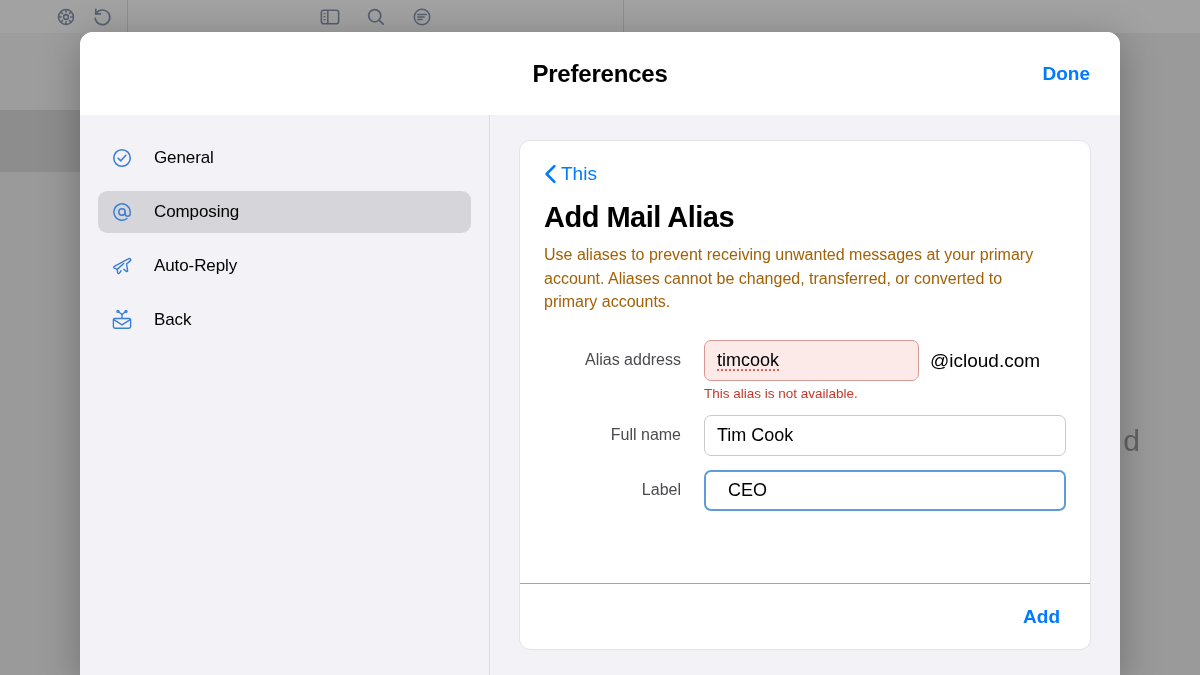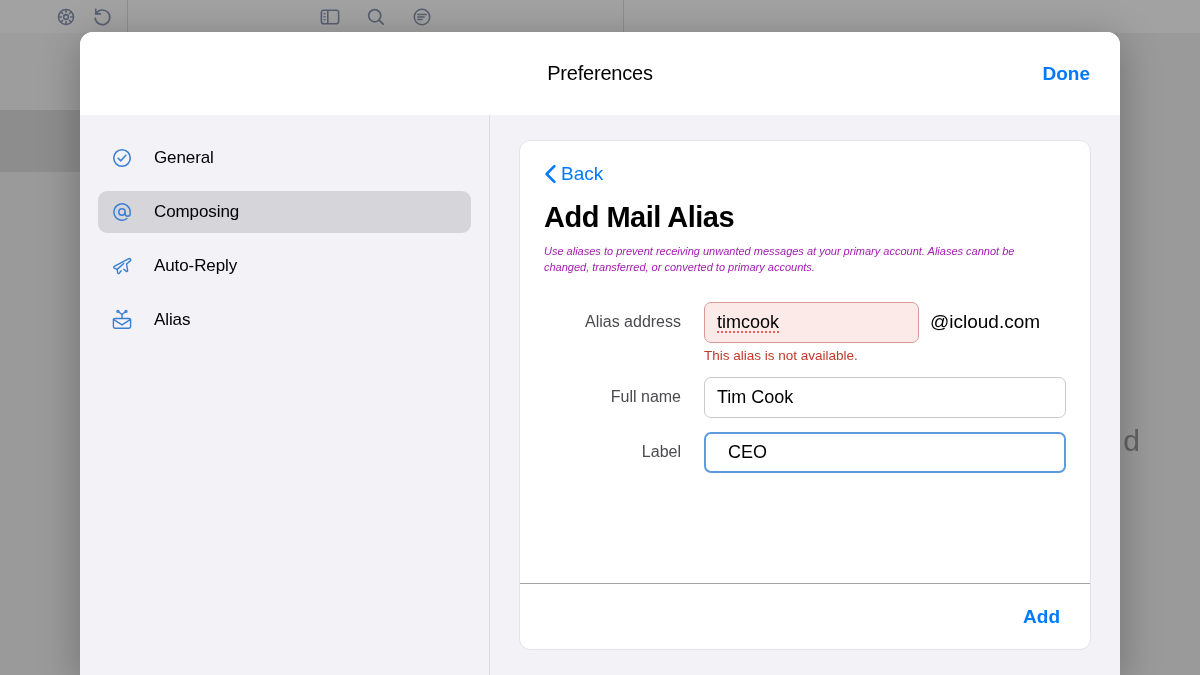--- a/index.html
+++ b/index.html
@@ -102,22 +102,22 @@
   .dialog-header {
     height: 83px;
     background: #ffffff;
     position: relative;
     display: flex;
     align-items: center;
     justify-content: center;
     flex-shrink: 0;
   }
   .dialog-title {
-    font-size: 20px;
-    font-weight: 400;
+    font-size: 24px;
+    font-weight: 700;
     color: #000;
     letter-spacing: -.2px;
   }
   .done-button {
     position: absolute;
     right: 24px;
     top: 50%;
     transform: translateY(-50%);
     font-size: 19px;
     font-weight: 700;
@@ -200,26 +200,25 @@
   .back-chevron { width: 13px; height: 20px; display:block; }
 
   .page-heading {
     font-size: 29px;
     font-weight: 700;
     color: #000;
     letter-spacing: -.5px;
     margin-bottom: 9px;
   }
   .page-desc {
-    font-size: 11px;
-    color: #a21caf;
+    font-size: 16px;
+    color: #a16207;
     line-height: 1.48;
     max-width: 492px;
     margin-bottom: 26px;
-    font-style: italic;
   }
 
   .form-row {
     display: flex;
     align-items: flex-start;
     margin-bottom: 14px;
   }
   .form-label {
     width: 160px;
     text-align: right;
@@ -392,34 +391,34 @@
         <span class="nav-icon">
           <svg viewBox="0 0 24 24" fill="none" stroke="currentColor" stroke-width="1.5" stroke-linecap="round" stroke-linejoin="round">
             <rect x="2.6" y="10.4" width="18.8" height="10.6" rx="1.9"></rect>
             <path d="M2.6 11.4l9.4 6 9.4-6"></path>
             <path d="M12 10v-4"></path>
             <path d="M12 6L8.2 2.9M12 6l3.8-3.1"></path>
             <circle cx="7.6" cy="2.6" r="1.1"></circle>
             <circle cx="16.4" cy="2.6" r="1.1"></circle>
           </svg>
         </span>
-        <span class="nav-label">Alias</span>
+        <span class="nav-label">Back</span>
       </div>
     </nav>
 
     <section class="content">
       <div class="card">
 
         <div class="card-main">
 
           <div class="back-link">
             <svg class="back-chevron" viewBox="0 0 13 20" fill="none" stroke="currentColor" stroke-width="2.6" stroke-linecap="round" stroke-linejoin="round">
               <path d="M10.4 2.2L2.6 10l7.8 7.8"></path>
             </svg>
-            <span>Back</span>
+            <span>This</span>
           </div>
 
           <h1 class="page-heading">Add Mail Alias</h1>
           <p class="page-desc">Use aliases to prevent receiving unwanted messages at your primary account. Aliases cannot be changed, transferred, or converted to primary accounts.</p>
 
           
           <div class="form-row">
             <div class="form-label">Alias address</div>
             <div class="field-wrap">
               <div class="field-inline">

